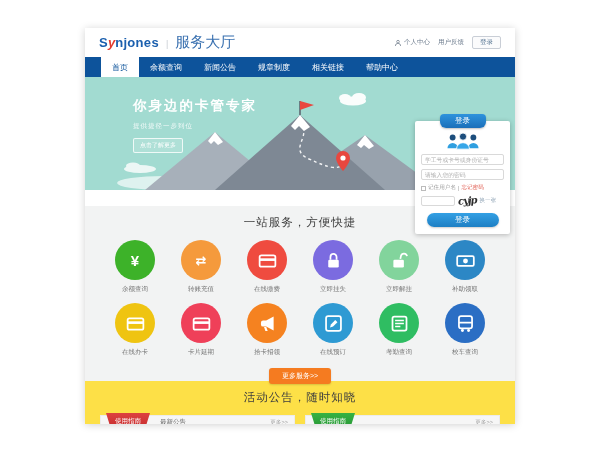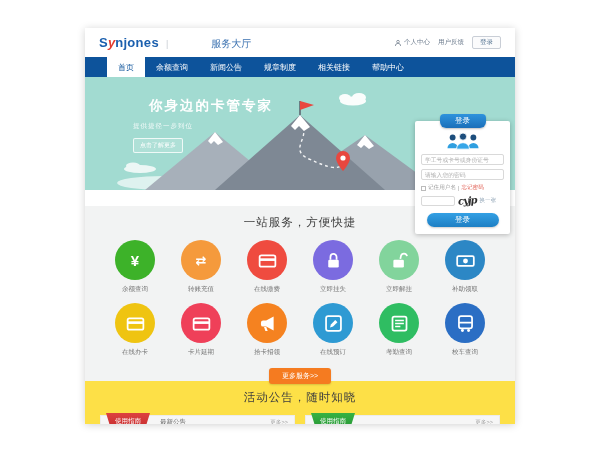--- a/index.html
+++ b/index.html
@@ -7,35 +7,35 @@
   .canvas { position:relative; width:600px; height:450px; background:#fff; }
   .site { position:absolute; left:85px; top:28px; width:430px; height:396px; background:#fff;
           box-shadow:0 1px 8px rgba(0,0,0,.18); overflow:hidden; }
 
   
   .hd { height:29px; display:flex; align-items:center; padding:0 14px; background:#fff; }
   .logo { display:flex; align-items:baseline; white-space:nowrap; }
   .logo .s { font-size:13px; font-weight:bold; color:#1a5fae; letter-spacing:.3px; }
   .logo .y { font-size:13px; font-weight:bold; font-style:italic; color:#e23b2e; }
   .logo .dv { color:#c9ced4; margin:0 7px; font-size:9px; }
-  .logo .sub { font-size:10px; color:#3a71b0;margin-left:36px; }
+  .logo .sub { font-size:15px; color:#3a71b0; }
   .hd-right { margin-left:auto; display:flex; align-items:center; gap:8px; }
   .hd-link { font-size:6.5px; color:#6b7a8c; cursor:pointer; display:flex; align-items:center; gap:2px; }
   .hd-login { font-size:6.5px; color:#4a6b8a; border:1px solid #c9ced6; border-radius:2px; padding:1px 7px; cursor:pointer; background:#fbfbfc; }
 
   
-  .nav { height:20px; background:#0d539b; display:flex; align-items:stretch; padding-left:22px; }
+  .nav { height:20px; background:#0d539b; display:flex; align-items:stretch; padding-left:16px; }
   .nav-item { font-size:8px; color:#fff; padding:0 11px; display:flex; align-items:center; cursor:pointer; }
   .nav-item.active { background:#fff; color:#0d539b; }
 
   
   .hero { position:relative; height:113px; background:#a2dbd1; overflow:visible; }
   .hero-art { position:absolute; left:0; bottom:0; width:430px; height:113px; display:block; }
   .hero-copy { position:absolute; left:48px; top:20px; z-index:2; }
-  .hero-title { font-size:13.5px; font-weight:bold; color:#fff; letter-spacing:2px;margin-left:16px; }
+  .hero-title { font-size:13.5px; font-weight:bold; color:#fff; letter-spacing:2px; }
   .hero-sub { font-size:6.5px; color:rgba(255,255,255,.9); margin-top:7px; letter-spacing:1px; }
   .hero-cta { display:inline-block; margin-top:7px; font-size:6px; color:#fff; border:1px solid rgba(255,255,255,.8);
               background:rgba(255,255,255,.15); padding:2px 6px; border-radius:2px; cursor:pointer; }
 
   
   .login { position:absolute; left:330px; top:44px; width:95px; height:113px; background:#fff; z-index:5;
            box-shadow:0 1px 5px rgba(0,0,0,.25); border-radius:2px; }
   .login-tab { position:absolute; left:50%; top:-7px; transform:translateX(-50%); width:46px; height:14px;
                background:linear-gradient(#2e93dd,#1b6fb9); color:#fff; font-size:7.5px; text-align:center;
                line-height:14px; border-radius:4px 4px 6px 6px; box-shadow:0 1px 2px rgba(0,0,0,.25); cursor:pointer; }

